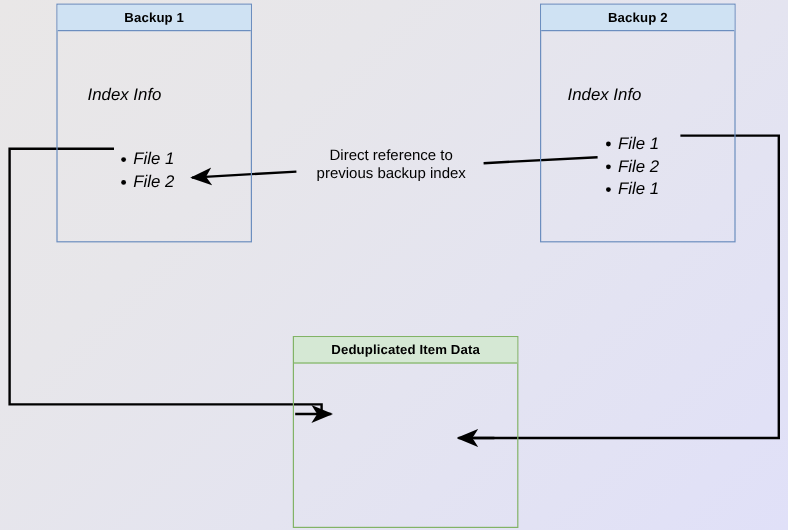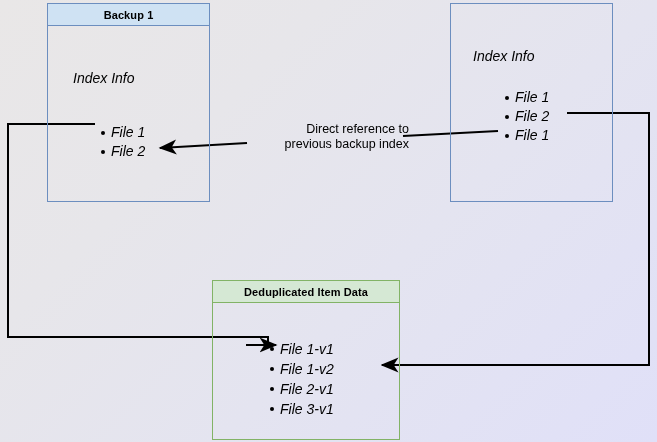--- a/index.html
+++ b/index.html
@@ -99,21 +99,21 @@
     left: -10px;
     top: 8px;
     width: 4px;
     height: 4px;
     border-radius: 50%;
     background: #000000;
   }
 
   .edge-label {
     position: absolute;
-    text-align: right;
+    text-align: center;
     font-size: 12.5px;
     line-height: 15px;
     color: #000000;
     white-space: pre-line;
   }
 </style>
 </head>
 <body>
 
 <div id="canvas">
@@ -140,38 +140,31 @@
     <div class="node-body">
       <div class="index-label" style="left:25px; top:44px;">Index Info</div>
       <ul class="file-list" style="left:49px; top:97px;">
         <li>File 1</li>
         <li>File 2</li>
       </ul>
     </div>
   </div>
 
   <div class="node node-blue" style="left:450px; top:3px; width:163px; height:199px;">
+    <div class="node-title">Backup 2</div>
     <div class="node-body">
       <div class="index-label" style="left:22px; top:44px;">Index Info</div>
       <ul class="file-list" style="left:50px; top:84px;">
         <li>File 1</li>
         <li>File 2</li>
         <li>File 1</li>
       </ul>
     </div>
   </div>
 
-  <div class="node node-green" style="left:212px; top:280px; width:188px; height:160px;">
+  <div class="node node-green" style="left:244px; top:280px; width:188px; height:160px;">
     <div class="node-title">Deduplicated Item Data</div>
-    <div class="node-body">
-      <ul class="file-list wide" style="left:53px; top:36px;">
-        <li>File 1-v1</li>
-        <li>File 1-v2</li>
-        <li>File 2-v1</li>
-        <li>File 3-v1</li>
-      </ul>
-    </div>
   </div>
 
   <div class="edge-label" style="left:243px; top:122px; width:166px;">Direct reference to
 previous backup index</div>
 
 </div>
 
 </body></html>

